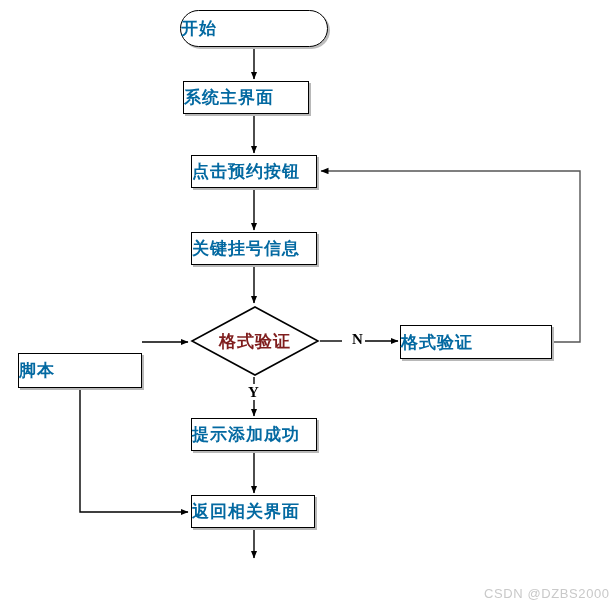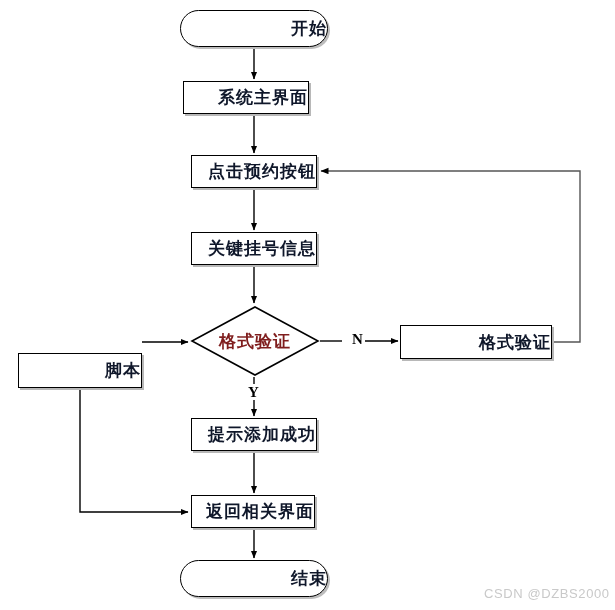--- a/index.html
+++ b/index.html
@@ -15,22 +15,22 @@
     font-family: "Liberation Sans", "DejaVu Sans", sans-serif;
     overflow: hidden;
   }
   .node {
     position: absolute;
     box-sizing: border-box;
     background: #ffffff;
     border: 1.6px solid #000000;
     display: flex;
     align-items: center;
-    justify-content: flex-end;
-    color: #0f172a;
+    justify-content: flex-start;
+    color: #0369a1;
     font-size: 17px;
     font-weight: 700;
     letter-spacing: 1px;
     white-space: nowrap;
     box-shadow: 2px 2px 0 #b8b8b8;
   }
   .terminator {
     border-radius: 999px;
     box-shadow: 2px 2px 0 #bdbdbd;
   }
@@ -120,21 +120,21 @@
   </svg>
 
   <div class="node terminator" style="left:180px; top:10px; width:148px; height:37px;">
     <span>开始</span>
   </div>
 
   <div class="node" style="left:183px; top:81px; width:126px; height:33px;">
     <span>系统主界面</span>
   </div>
 
-  <div class="node" style="left:191px; top:155px; width:126px; height:33px;padding-left:8px;">
+  <div class="node" style="left:191px; top:155px; width:126px; height:33px;">
     <span>点击预约按钮</span>
   </div>
 
   <div class="node" style="left:191px; top:232px; width:126px; height:33px;">
     <span>关键挂号信息</span>
   </div>
 
   <div class="node" style="left:18px; top:325px; width:124px; height:35px;margin-top:28px;">
     <span>脚本</span>
   </div>
@@ -151,22 +151,19 @@
   </div>
 
   <div class="node" style="left:191px; top:418px; width:126px; height:33px;">
     <span>提示添加成功</span>
   </div>
 
   <div class="node" style="left:191px; top:495px; width:124px; height:33px;">
     <span>返回相关界面</span>
   </div>
 
-  <div class="node terminator" style="left:180px; top:560px; width:148px; height:37px;">
-    <span>结束</span>
-  </div>
 
   <div class="edge-label" style="left:350px; top:332px;">N</div>
   <div class="edge-label" style="left:246px; top:385px;">Y</div>
 
   <div class="watermark" style="left:484px; top:586px;">CSDN @DZBS2000</div>
 
 </div>
 
 </body></html>

